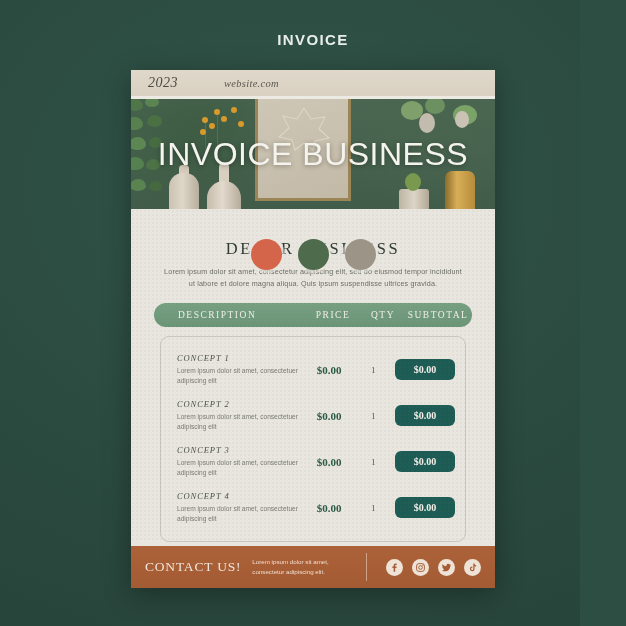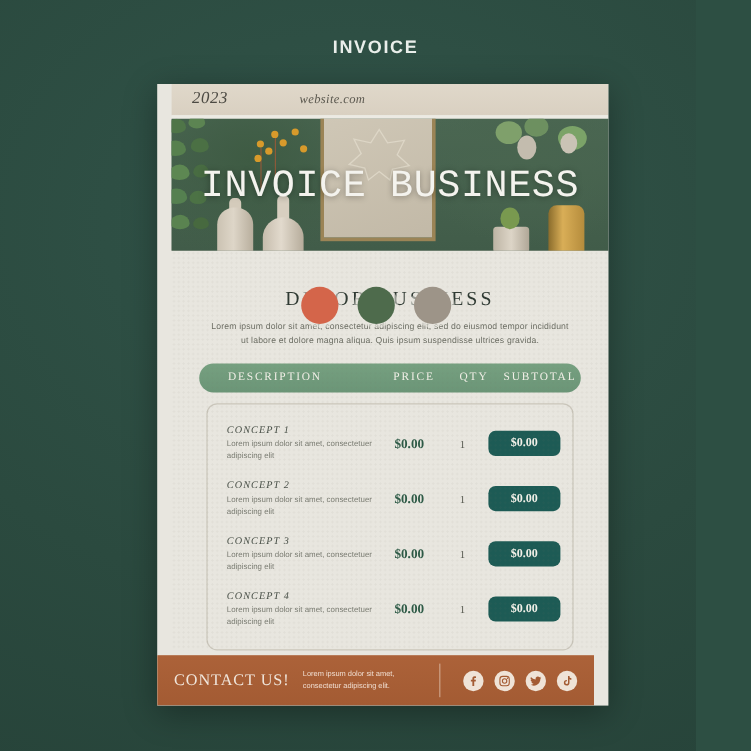--- a/index.html
+++ b/index.html
@@ -38,21 +38,20 @@
   
   .card {
     position: absolute;
     left: 131px;
     top: 70px;
     width: 364px;
     height: 518px;
     background: #e8e6df;
     box-shadow: 0 6px 26px rgba(0,0,0,.33);
     overflow: hidden;
-    padding-left: 12px;
   }
 
   
   .banner {
     position: relative;
     height: 29px;
     background: linear-gradient(180deg,#e0d8ca 0%, #d9d0c1 100%);
     display: flex;
     align-items: center;
     padding: 0 17px;
@@ -71,21 +70,21 @@
     flex: 1;
     text-align: center;
     font-family: "Liberation Serif", serif;
     font-style: italic;
     font-size: 12.5px;
     letter-spacing: 2.4px;
     color: #514f47;
   }
   .banner .site {
     width: 82px;
-    text-align: center;
+    text-align: left;
     font-family: "Liberation Serif", serif;
     font-style: italic;
     font-size: 10.5px;
     color: #5b584f;
     letter-spacing: .3px;
   }
 
   
   .hero {
     position: relative;
@@ -221,21 +220,21 @@
     background: linear-gradient(90deg,#8a6c2c 0%, #d9ae57 40%, #b58c3c 100%);
     border-radius: 7px 7px 4px 4px;
   }
 
   .hero .hero-title {
     position: absolute;
     left: 0;
     top: 37px;
     width: 364px;
     text-align: center;
-    font-family: Liberation Mono, monospace;
+    font-family: Liberation Sans, sans-serif;
     font-size: 32px;
     letter-spacing: .5px;
     color: #f4f3ee;
     text-shadow: 0 1px 5px rgba(0,0,0,.35);
     white-space: nowrap;
   }
 
   
   .swatches {
     position: absolute;

